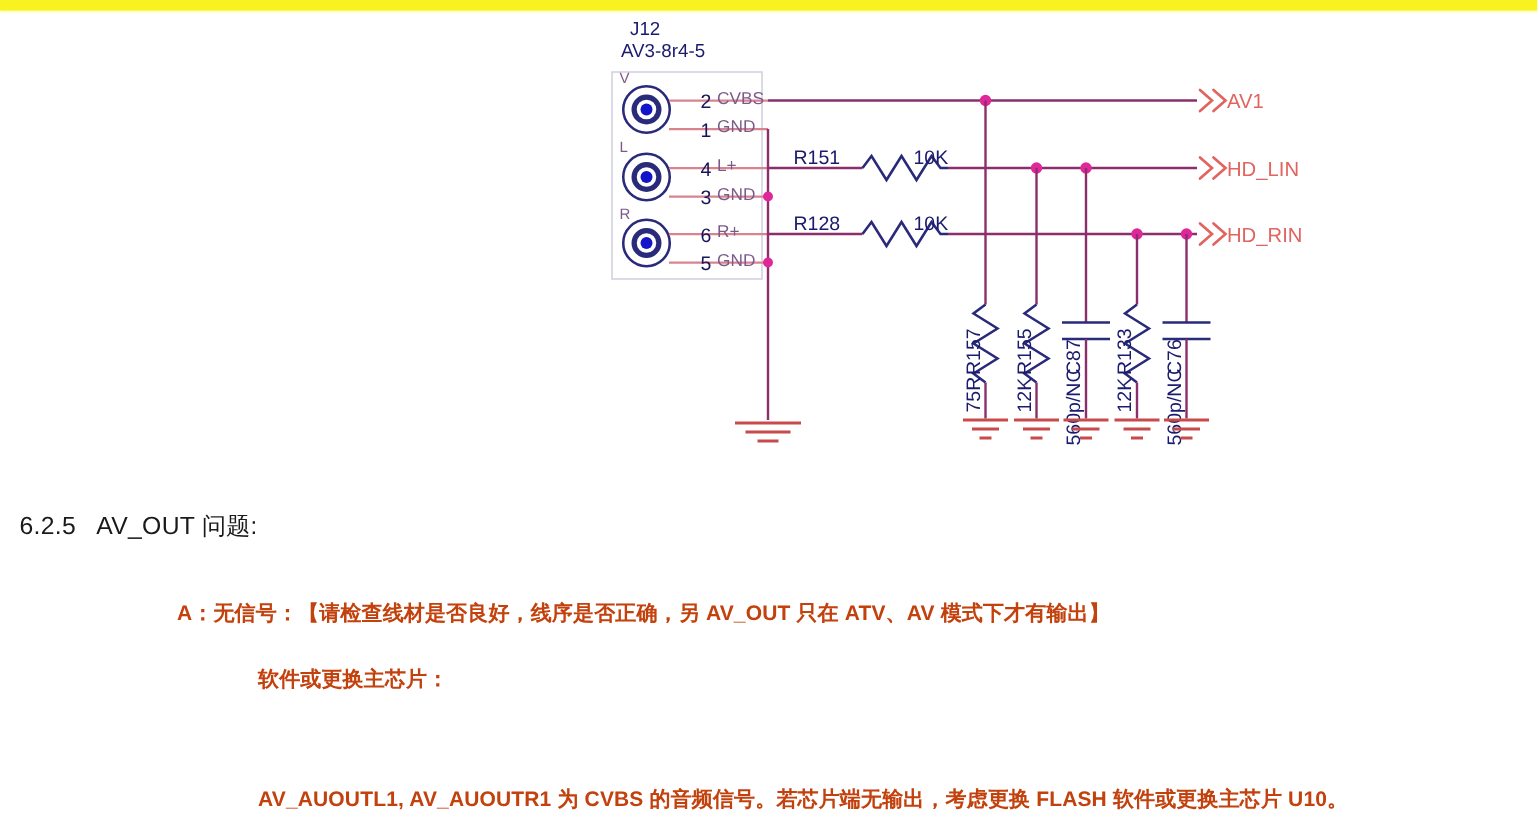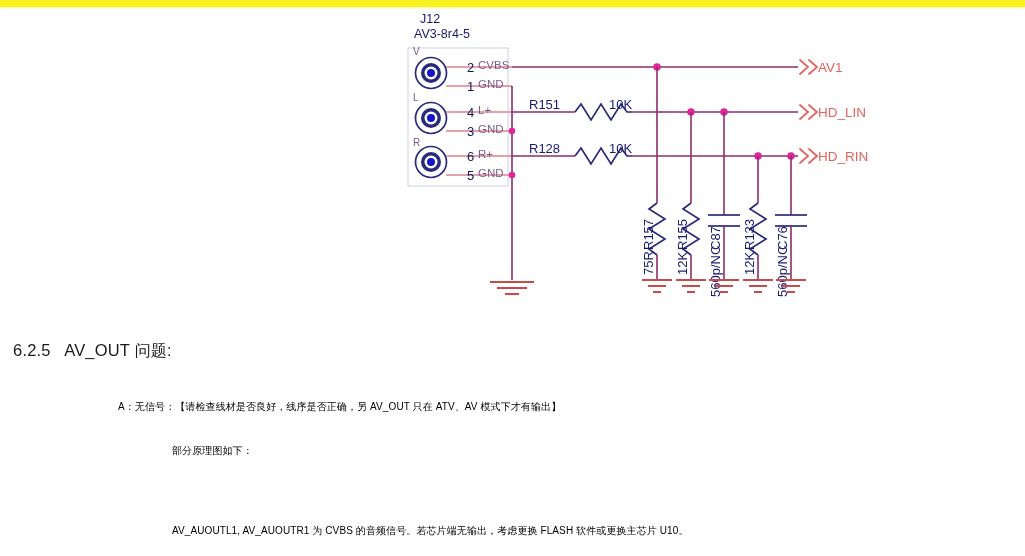--- a/index.html
+++ b/index.html
@@ -48,24 +48,25 @@
     top: 14px;
     font-size: 16.5px;
     color: #1a1a1a;
     letter-spacing: 0.2px;
     white-space: nowrap;
   }
   .heading .cn { font-size: 16px; }
 
   .para {
     position: absolute;
-    font-size: 10px;
-    color: #000000;
+    font-size: 14px;
+    color: #c2410c;
     white-space: nowrap;
     letter-spacing: 0.1px;
+    font-weight: bold;
   }
   #p-a      { left: 118px; top: 73px; }
   #p-sch    { left: 172px; top: 117px; }
   #p-cvbs   { left: 172px; top: 157px; }
   #p-avout  { left: 172px; top: 197px; }
 </style>
 </head>
 <body>
 
 <div id="top-bar"></div>
@@ -261,18 +262,18 @@
 
   <div class="heading">
     <span>6.2.5</span>
     &nbsp;
     <span>AV_OUT</span>
     <span class="cn">问题:</span>
   </div>
 
   <div class="para" id="p-a">A：无信号：【请检查线材是否良好，线序是否正确，另 AV_OUT 只在 ATV、AV 模式下才有输出】</div>
 
-  <div class="para" id="p-sch">部分原理图如下：</div>
+  <div class="para" id="p-sch">软件或更换主芯片：</div>
 
 
   <div class="para" id="p-avout">AV_AUOUTL1, AV_AUOUTR1 为 CVBS 的音频信号。若芯片端无输出，考虑更换 FLASH 软件或更换主芯片 U10。</div>
 
 </div>
 
 </body></html>

